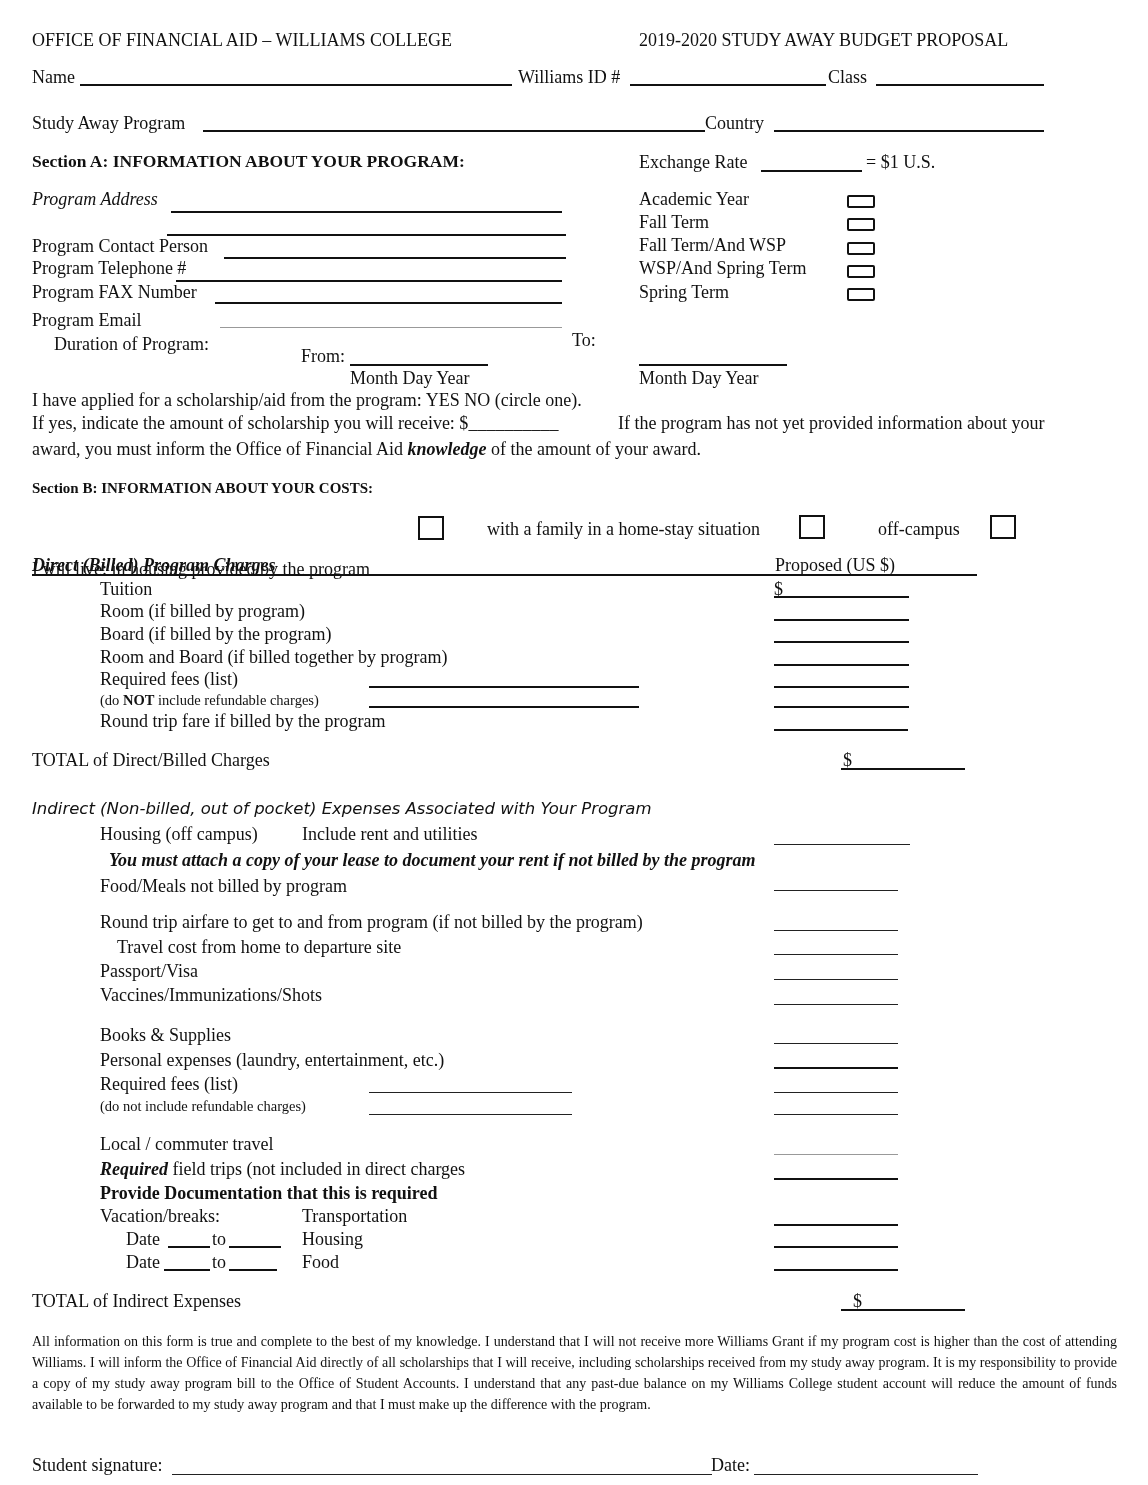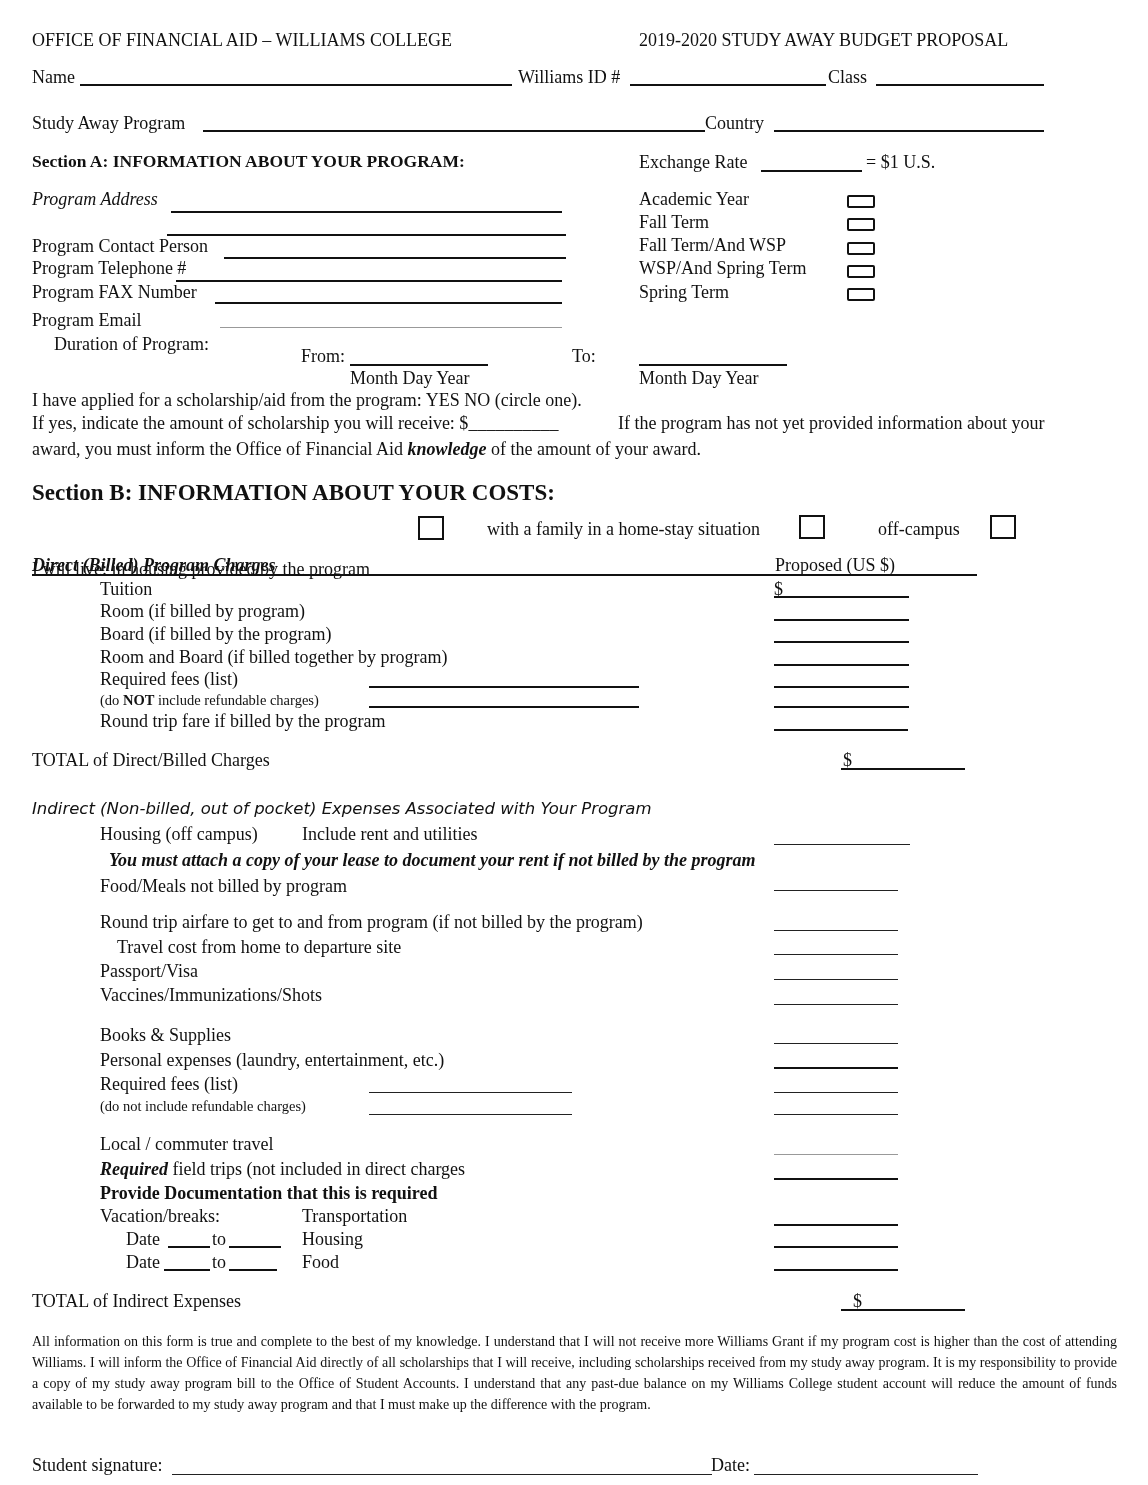--- a/index.html
+++ b/index.html
@@ -59,34 +59,34 @@
 <div class="cb" style="left:847px;top:242px;"></div>
 <div class="abs" style="left:639px;top:259px;">WSP/And Spring Term</div>
 <div class="cb" style="left:847px;top:265px;"></div>
 <div class="abs" style="left:639px;top:283px;">Spring Term</div>
 <div class="cb" style="left:847px;top:288px;"></div>
 
 <div class="abs" style="left:32px;top:335px;margin-left:22px;">Duration of Program:</div>
 <div class="abs" style="left:301px;top:347px;">From:</div>
 <div class="ln" style="left:350px;top:364px;width:138px;"></div>
 <div class="abs" style="left:350px;top:369px;">Month  Day Year</div>
-<div class="abs" style="left:572px;top:347px;text-align:center;">To:</div>
+<div class="abs" style="left:572px;top:331px;text-align:center;">To:</div>
 <div class="ln" style="left:639px;top:364px;width:148px;"></div>
 <div class="abs" style="left:639px;top:369px;">Month  Day Year</div>
 
 <div class="abs" style="left:32px;top:391px;">I have applied for a scholarship/aid from the program: YES   NO (circle one).</div>
 <div class="abs" style="left:32px;top:414px;">
   <span>If yes, indicate the amount of scholarship you will receive: $</span><span>__________</span>
 </div>
 <div class="abs" style="left:618px;top:414px;">If the program has not yet provided information about your</div>
 <div class="abs" style="left:32px;top:440px;">
   <span>award, you must inform the Office of Financial Aid </span><span class="bold ital">knowledge</span><span> of the amount of your award.</span>
 </div>
 
-<div class="abs bold" style="left:32px;top:481px;font-size:23px;">Section B: INFORMATION ABOUT YOUR COSTS:</div>
+<div class="abs bold" style="left:32px;top:481px;font-size:15px;">Section B: INFORMATION ABOUT YOUR COSTS:</div>
 <div class="abs" style="left:32px;top:520px;margin-top:40px;">I will live: in housing provided by the program</div>
 <div class="sq" style="left:418px;top:516px;"></div>
 <div class="abs" style="left:487px;top:520px;">with a family in a home-stay situation</div>
 <div class="sq" style="left:799px;top:515px;"></div>
 <div class="abs" style="left:878px;top:520px;">off-campus</div>
 <div class="sq" style="left:990px;top:515px;"></div>
 
 <div class="abs bold ital" style="left:32px;top:556px;">Direct (Billed) Program Charges</div>
 <div class="abs" style="left:775px;top:556px;">Proposed (US $)</div>
 <div class="ln" style="left:32px;top:574px;width:945px;"></div>

